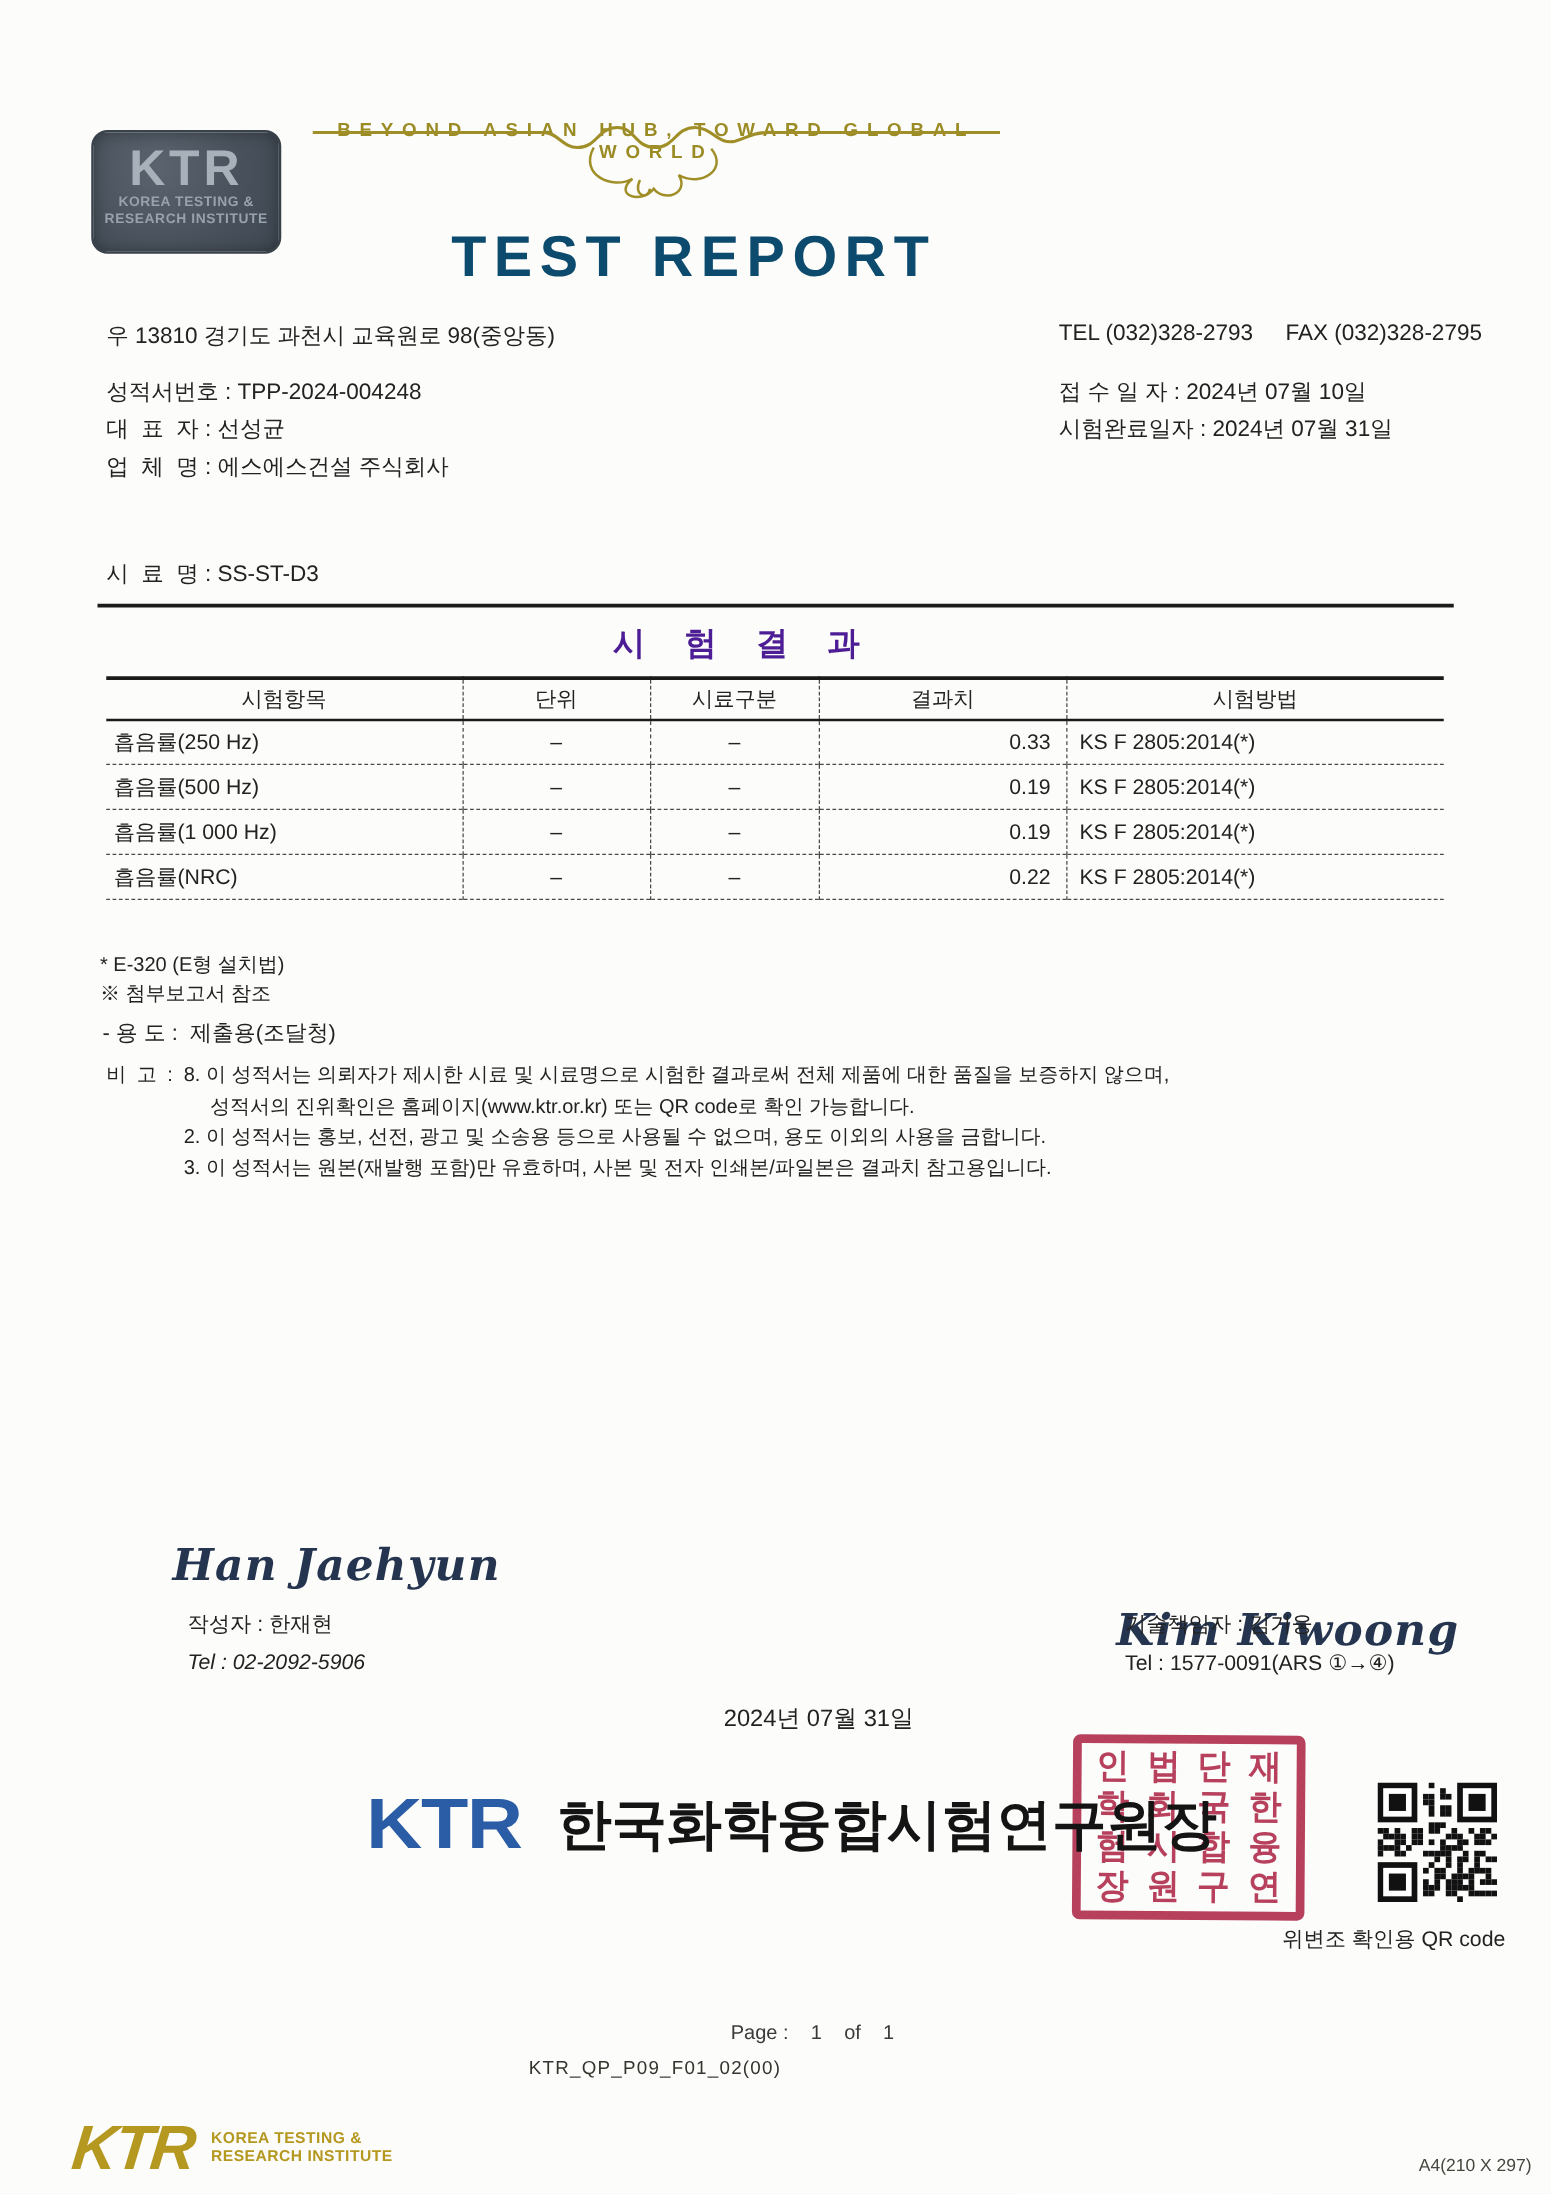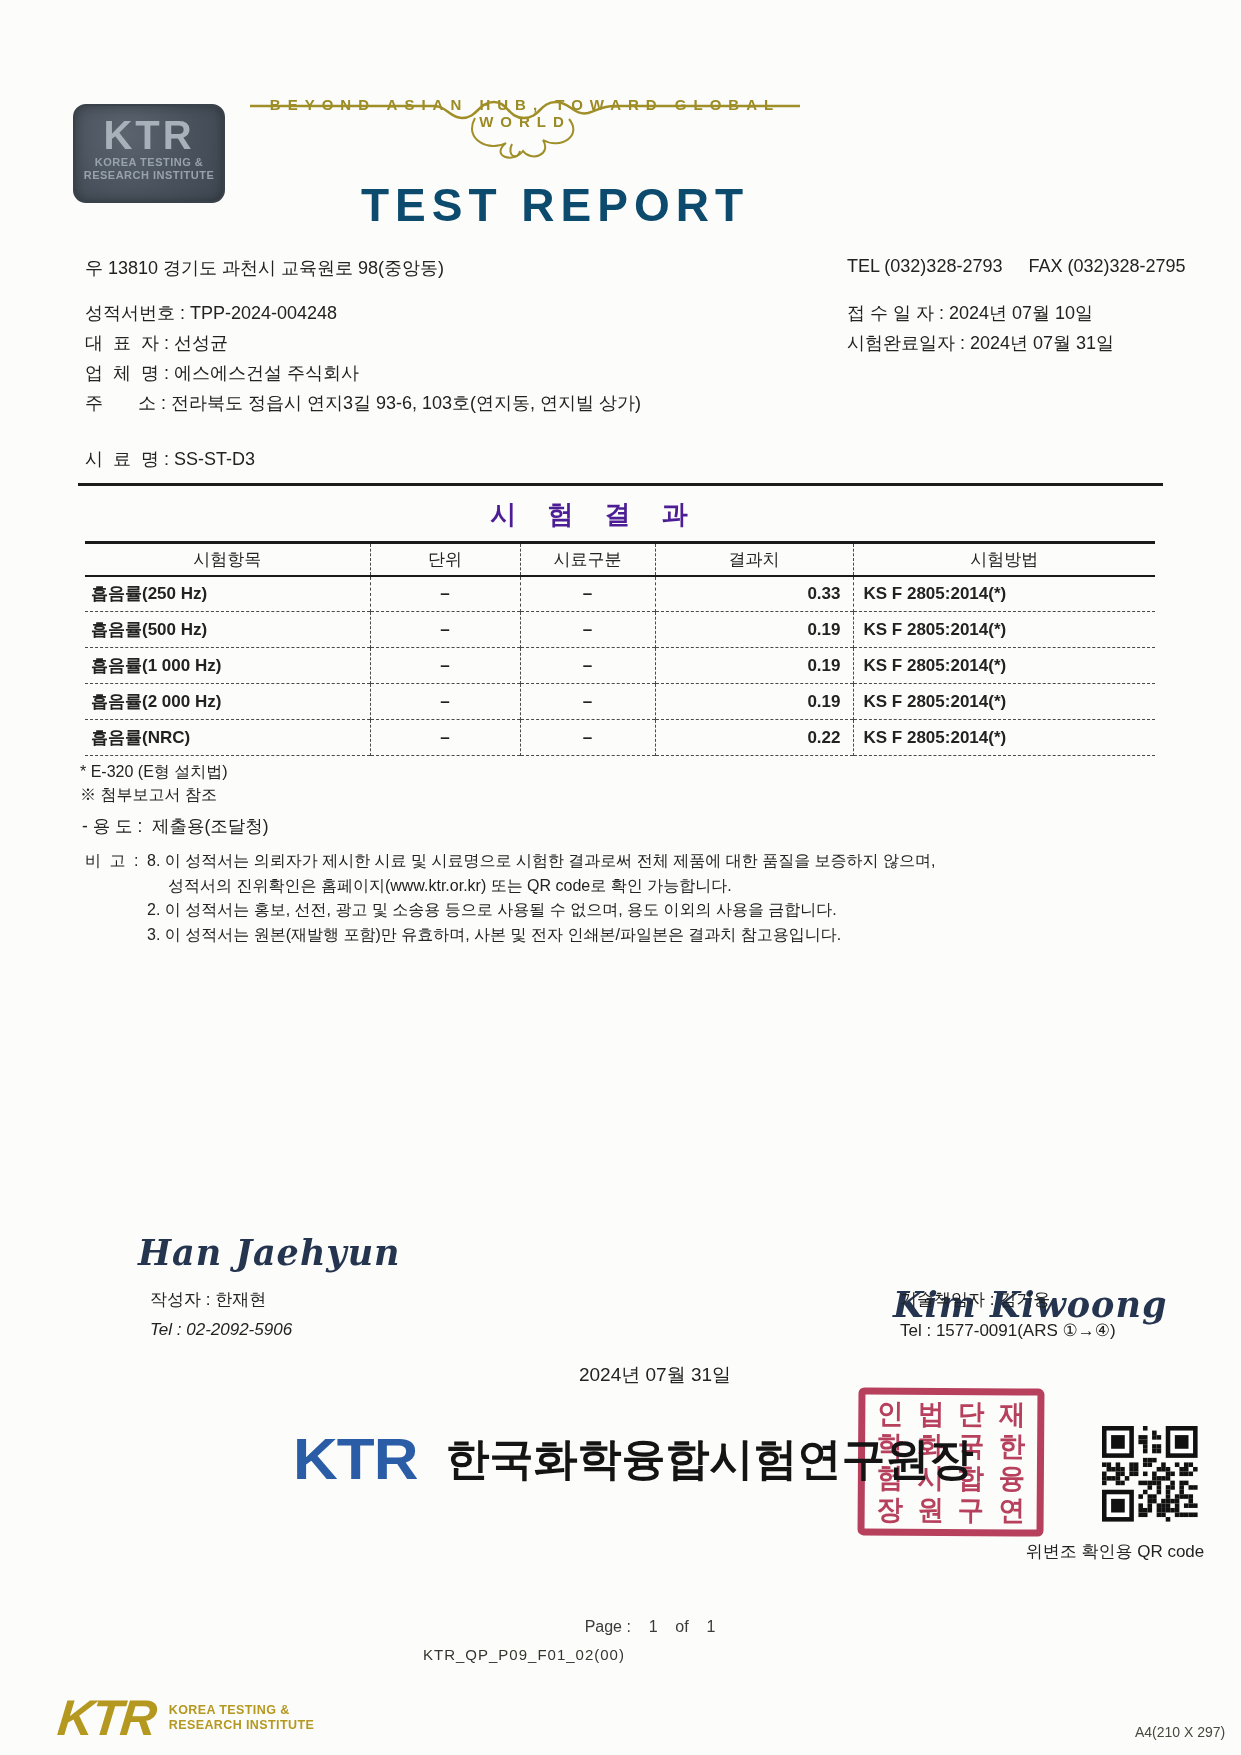--- a/index.html
+++ b/index.html
@@ -32,21 +32,21 @@
 
   
   .sec-title { top:497px; left:385px; width:420px; text-align:center; font-size:26px; font-weight:800;
                letter-spacing:12px; color:#4c1d95; }
   .results { top:541px; left:85px; width:1070px; border-collapse:collapse; table-layout:fixed; font-size:17px; }
   .results col.c1{width:285px} .results col.c2{width:150px} .results col.c3{width:135px}
   .results col.c4{width:198px} .results col.c5{width:302px}
   .results thead tr { border-top:3px solid #1a1a1a; border-bottom:2px solid #1a1a1a; }
   .results th { height:33px; font-weight:normal; font-size:17px; text-align:center; }
   .results td { height:36px; }
-  .results tbody tr { border-bottom:1px dashed #4a4a46;font-weight:bold; }
+  .results tbody tr { border-bottom:1px dashed #4a4a46; }
   .results th + th, .results td + td { border-left:1px dashed #4a4a46; }
   .td-item { text-align:left; padding-left:6px; }
   .td-c { text-align:center; }
   .td-val { text-align:right; padding-right:12px; }
   .td-method { text-align:left; padding-left:10px; }
 
   .footnote1 { top:762px; left:80px; font-size:16px; }
   .footnote2 { top:785px; left:80px; font-size:16px; }
   .usage     { top:814px; left:82px; font-size:17.5px; }
 
@@ -115,21 +115,20 @@
 
   <div class="abs addr-line">우 13810 경기도 과천시 교육원로 98(중앙동)</div>
   <div class="abs telfax">
     <span>TEL (032)328-2793</span><span>FAX (032)328-2795</span>
   </div>
 
   <div class="abs info-left">
     <div class="pre"><span>성적서번호 :</span> <span>TPP-2024-004248</span></div>
     <div class="pre"><span>대  표  자 :</span> <span>선성균</span></div>
     <div class="pre"><span>업  체  명 :</span> <span>에스에스건설 주식회사</span></div>
-    <div class="pre"><span>주       소 :</span> <span>전라북도 정읍시 연지3길 93-6, 103호(연지동, 연지빌 상가)</span></div>
   </div>
 
   <div class="abs info-right">
     <div class="pre"><span>접 수 일 자 :</span> <span>2024년 07월 10일</span></div>
     <div class="pre"><span>시험완료일자 :</span> <span>2024년 07월 31일</span></div>
   </div>
 
   <div class="abs sample-line pre"><span>시  료  명 :</span> <span>SS-ST-D3</span></div>
 
   <div class="abs rule"></div>
@@ -162,27 +161,20 @@
       </tr>
       <tr>
         <td class="td-item">흡음률(500 Hz)</td>
         <td class="td-c">–</td>
         <td class="td-c">–</td>
         <td class="td-val">0.19</td>
         <td class="td-method">KS F 2805:2014(*)</td>
       </tr>
       <tr>
         <td class="td-item">흡음률(1 000 Hz)</td>
-        <td class="td-c">–</td>
-        <td class="td-c">–</td>
-        <td class="td-val">0.19</td>
-        <td class="td-method">KS F 2805:2014(*)</td>
-      </tr>
-      <tr>
-        <td class="td-item">흡음률(2 000 Hz)</td>
         <td class="td-c">–</td>
         <td class="td-c">–</td>
         <td class="td-val">0.19</td>
         <td class="td-method">KS F 2805:2014(*)</td>
       </tr>
       <tr>
         <td class="td-item">흡음률(NRC)</td>
         <td class="td-c">–</td>
         <td class="td-c">–</td>
         <td class="td-val">0.22</td>

